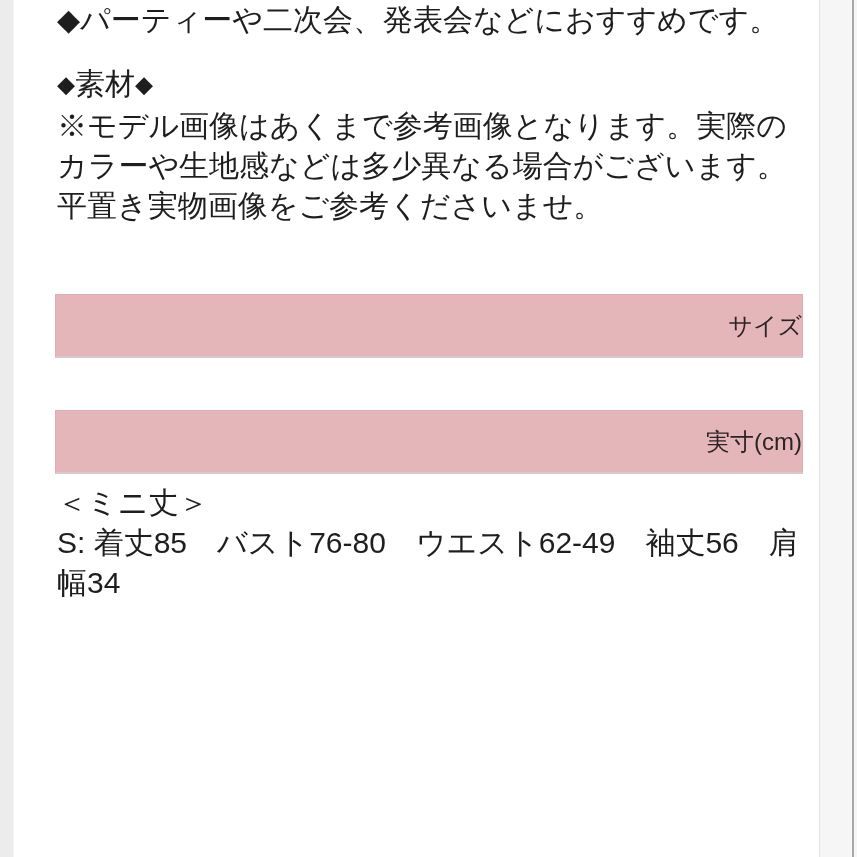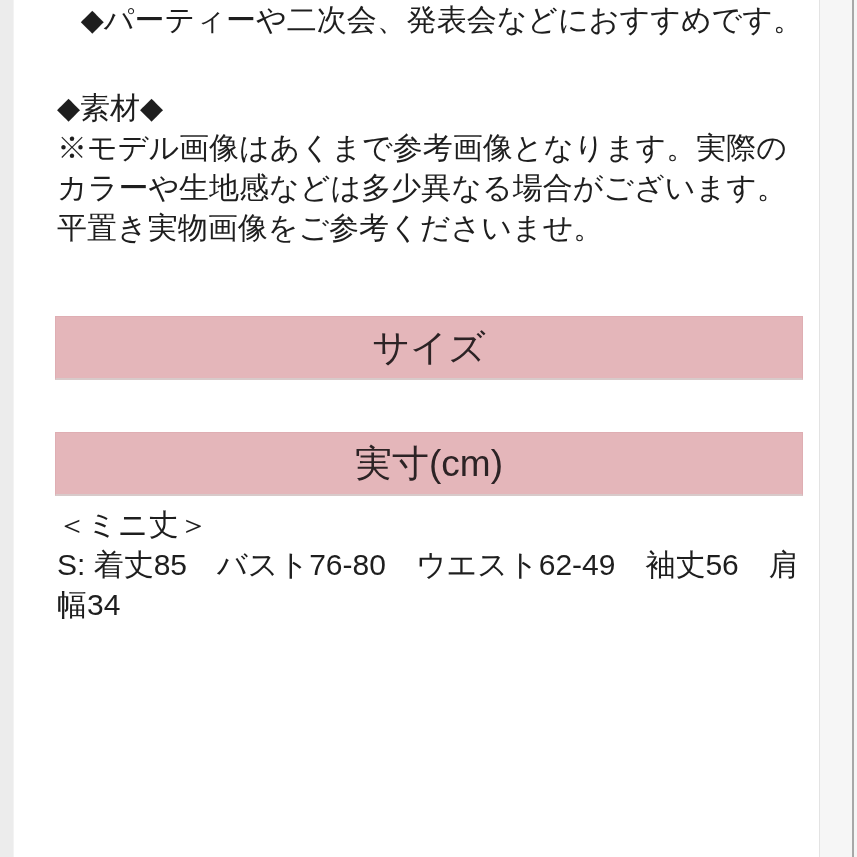--- a/index.html
+++ b/index.html
@@ -40,36 +40,36 @@
   .content {
     position: absolute;
     left: 55px;
     top: 0;
     width: 748px;
     color: #1e1e1e;
     font-size: 30px;
     line-height: 40px;
   }
   .content p { margin: 0; padding-left: 2px; }
-  .intro       { margin-top: -6px; text-align: right; }
-  .material    { margin-top: 48px; }
+  .intro       { margin-top: -6px; }
+  .material    { margin-top: 26px; font-family: Liberation Mono, monospace; }
   .disclaimer  { margin-top: 38px; font-family: Liberation Serif, serif; }
   .size-lines  { margin-top: 24px; }
   .meas-lines  { margin-top: 9px; }
   
   .section-header {
     box-sizing: border-box;
     height: 64px;
     background: #e4b6ba;
     border: 1px solid #dfaeb3;
     border-bottom: 2px solid #d8caca;
     display: flex;
     align-items: center;
-    justify-content: center;
-    font-size: 37px;
+    justify-content: flex-end;
+    font-size: 24px;
     color: #2c2325;
   }
   .bar-size { margin-top: 68px; }
   .bar-meas { margin-top: 52px; }
 </style>
 </head>
 <body>
 
 <div class="screen">
 

